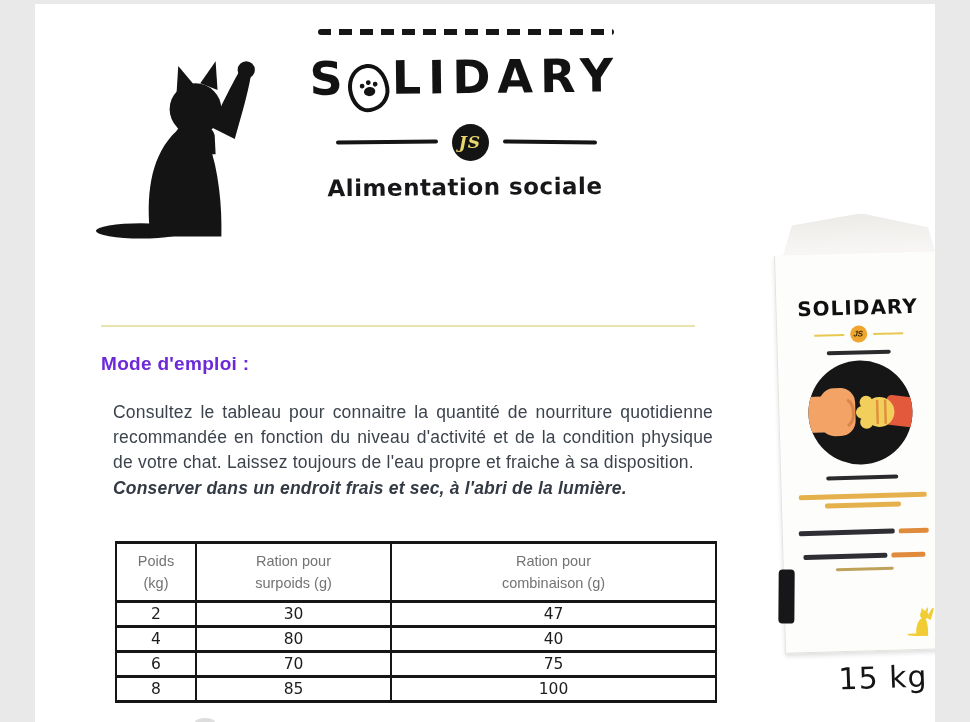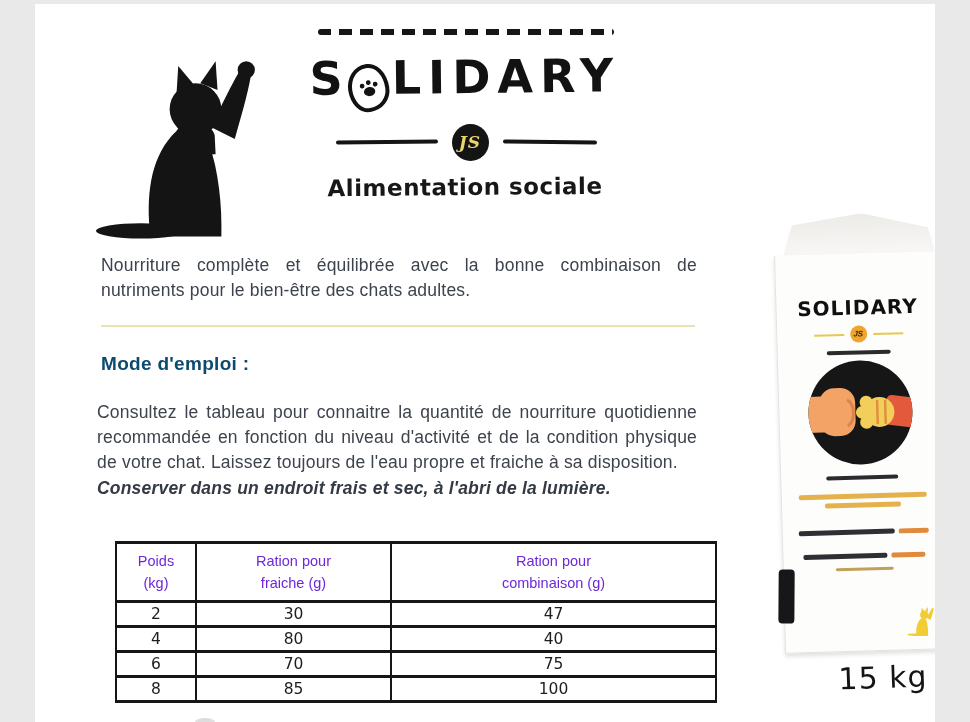--- a/index.html
+++ b/index.html
@@ -50,39 +50,39 @@
   .intro {
     position:absolute; left:66px; top:249px; width:596px;
     font-size:17.5px; line-height:1.45; color:#3d434d; text-align:justify;
     letter-spacing:0.2px;
   }
   .rule-yellow {
     position:absolute; left:66px; top:321px; width:594px; height:2px;
     background:#e9e3b0;
   }
   .usage-heading {
-    position:absolute; left:66px; top:349px; font-size:19px; color:#0c4a6e;
+    position:absolute; left:66px; top:349px; font-size:19px; color:#6d28d9;
     letter-spacing:0.3px;
   }
-  .usage-text { position:absolute; left:62px; top:396px; width:600px; color:#3d434d; }
+  .usage-text { position:absolute; left:78px; top:396px; width:600px; color:#3d434d; }
   .usage-text p { font-size:17.5px; line-height:1.43; text-align:justify; letter-spacing:0.2px; }
   .usage-text p.storage { font-weight:bold; color:#343a44; text-align:left; margin-top:1px;font-style:italic; }
 
   
   .ration-table {
     position:absolute; left:80px; top:537px; width:600px;
     border-collapse:collapse; table-layout:fixed;
   }
   .ration-table th, .ration-table td {
     border-left:2px solid #161616; border-right:2px solid #161616;
     border-top:3px solid #161616; border-bottom:3px solid #161616;
     text-align:center; vertical-align:middle;
   }
   .ration-table thead th {
-    height:59px; color:#6d28d9; font-weight:normal; font-size:14.5px; line-height:1.55;
+    height:59px; color:#737373; font-weight:normal; font-size:14.5px; line-height:1.55;
   }
   .ration-table tbody td {
     height:25px; font-family:"DejaVu Sans", sans-serif; font-size:15.5px; color:#1d1d1f;
   }
   .ration-table .head-line { display:block; }
 
   
   .package { position:absolute; left:744px; top:203px; width:196px; height:452px;
              transform:rotate(-1.6deg); }
   .bag-gusset {
@@ -205,21 +205,20 @@
       </span><span>LIDARY</span></div>
 
   <div class="brand-divider">
     <div class="line l"></div>
     <div class="badge">JS</div>
     <div class="line r"></div>
   </div>
 
   <div class="brand-subtitle">Alimentation sociale</div>
 
-  <p class="intro">Nourriture complète et équilibrée avec la bonne combinaison de nutriments pour le bien-être des chats adultes.</p>
 
   <div class="rule-yellow"></div>
 
   <h2 class="usage-heading">Mode d'emploi :</h2>
 
   <div class="usage-text">
     <p>Consultez le tableau pour connaitre la quantité de nourriture quotidienne recommandée en fonction du niveau d'activité et de la condition physique de votre chat. Laissez toujours de l'eau propre et fraiche à sa disposition.</p>
     <p class="storage">Conserver dans un endroit frais et sec, à l'abri de la lumière.</p>
   </div>
 
@@ -230,21 +229,21 @@
         <col style="width:325px">
       </colgroup>
     <thead>
       <tr>
         <th>
           <span class="head-line">Poids</span>
           <span class="head-line">(kg)</span>
         </th>
         <th>
           <span class="head-line">Ration pour</span>
-          <span class="head-line">fraiche (g)</span>
+          <span class="head-line">surpoids (g)</span>
         </th>
         <th>
           <span class="head-line">Ration pour</span>
           <span class="head-line">combinaison (g)</span>
         </th>
       </tr>
     </thead>
     <tbody>
       <tr>
         <td>2</td>

